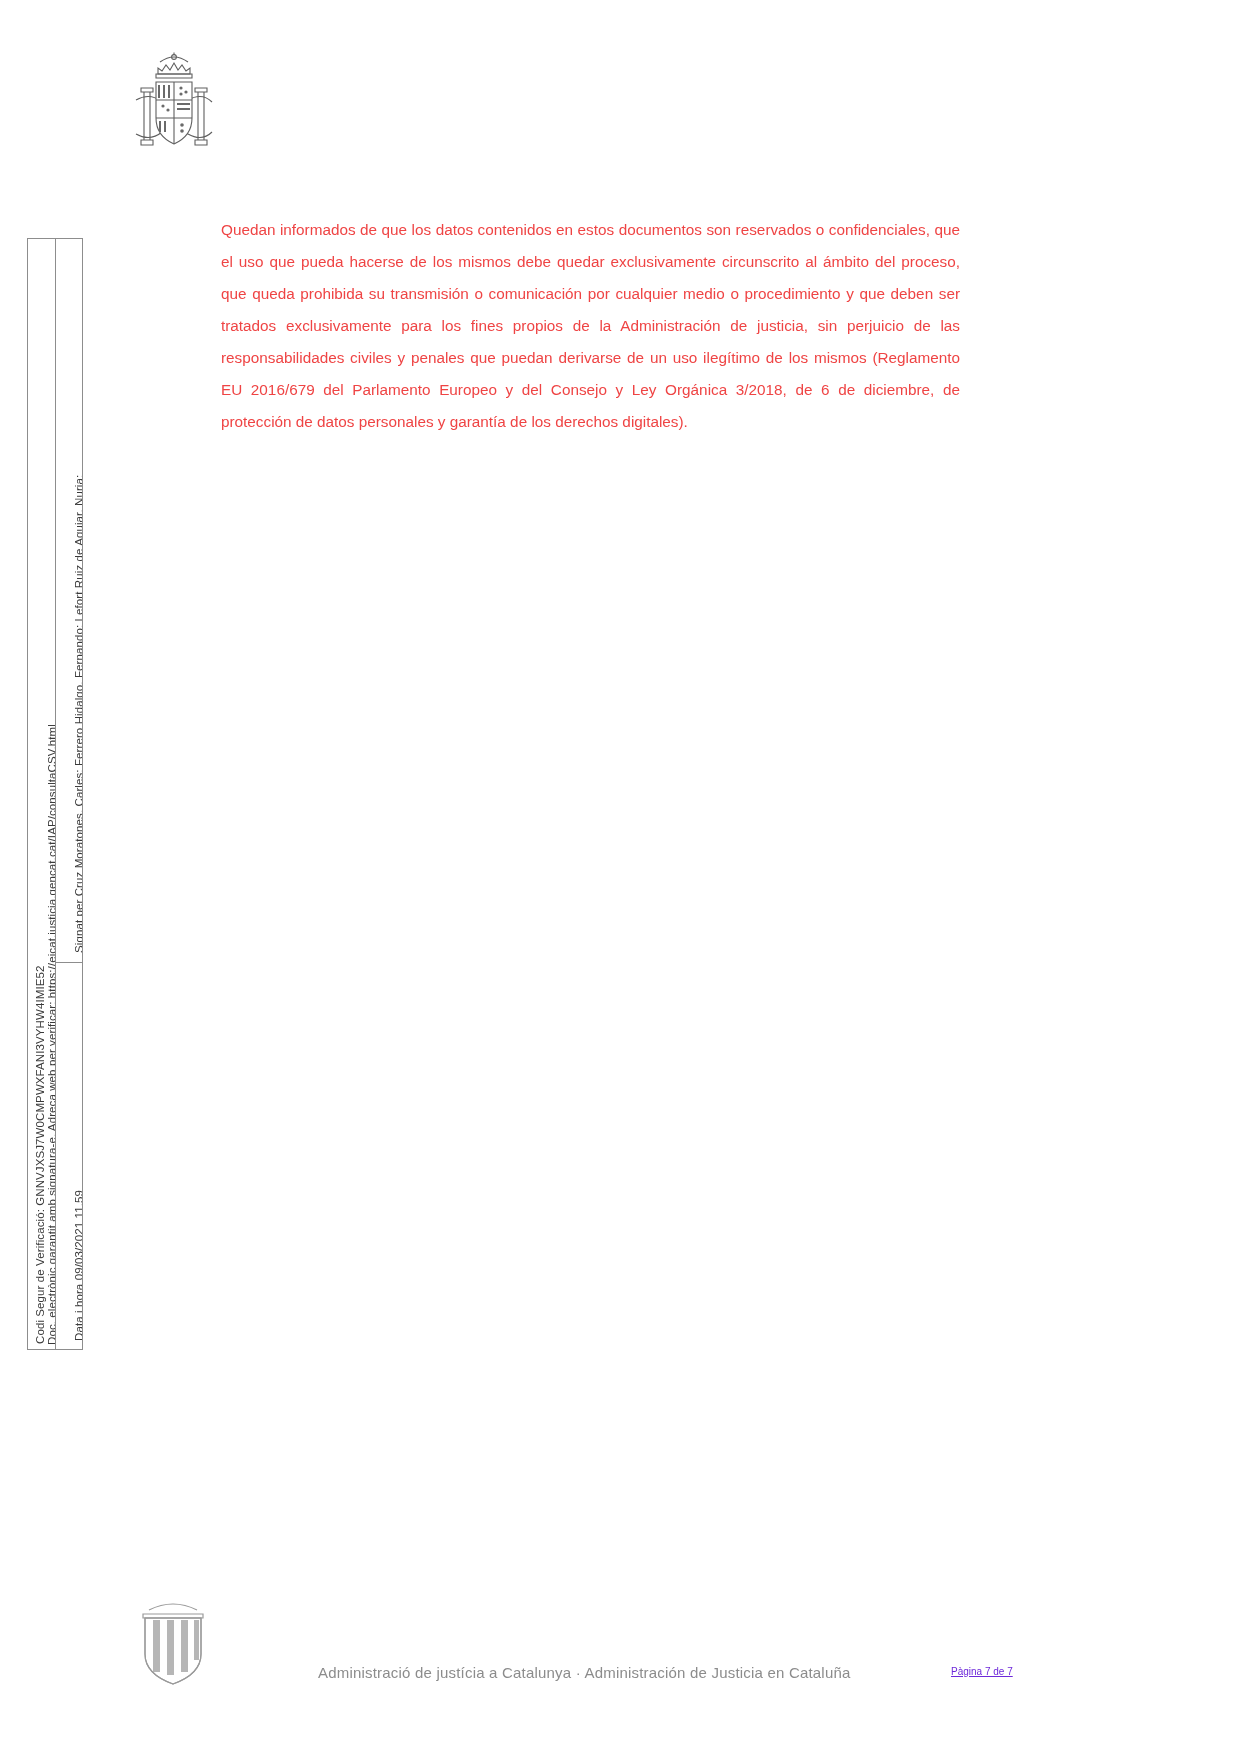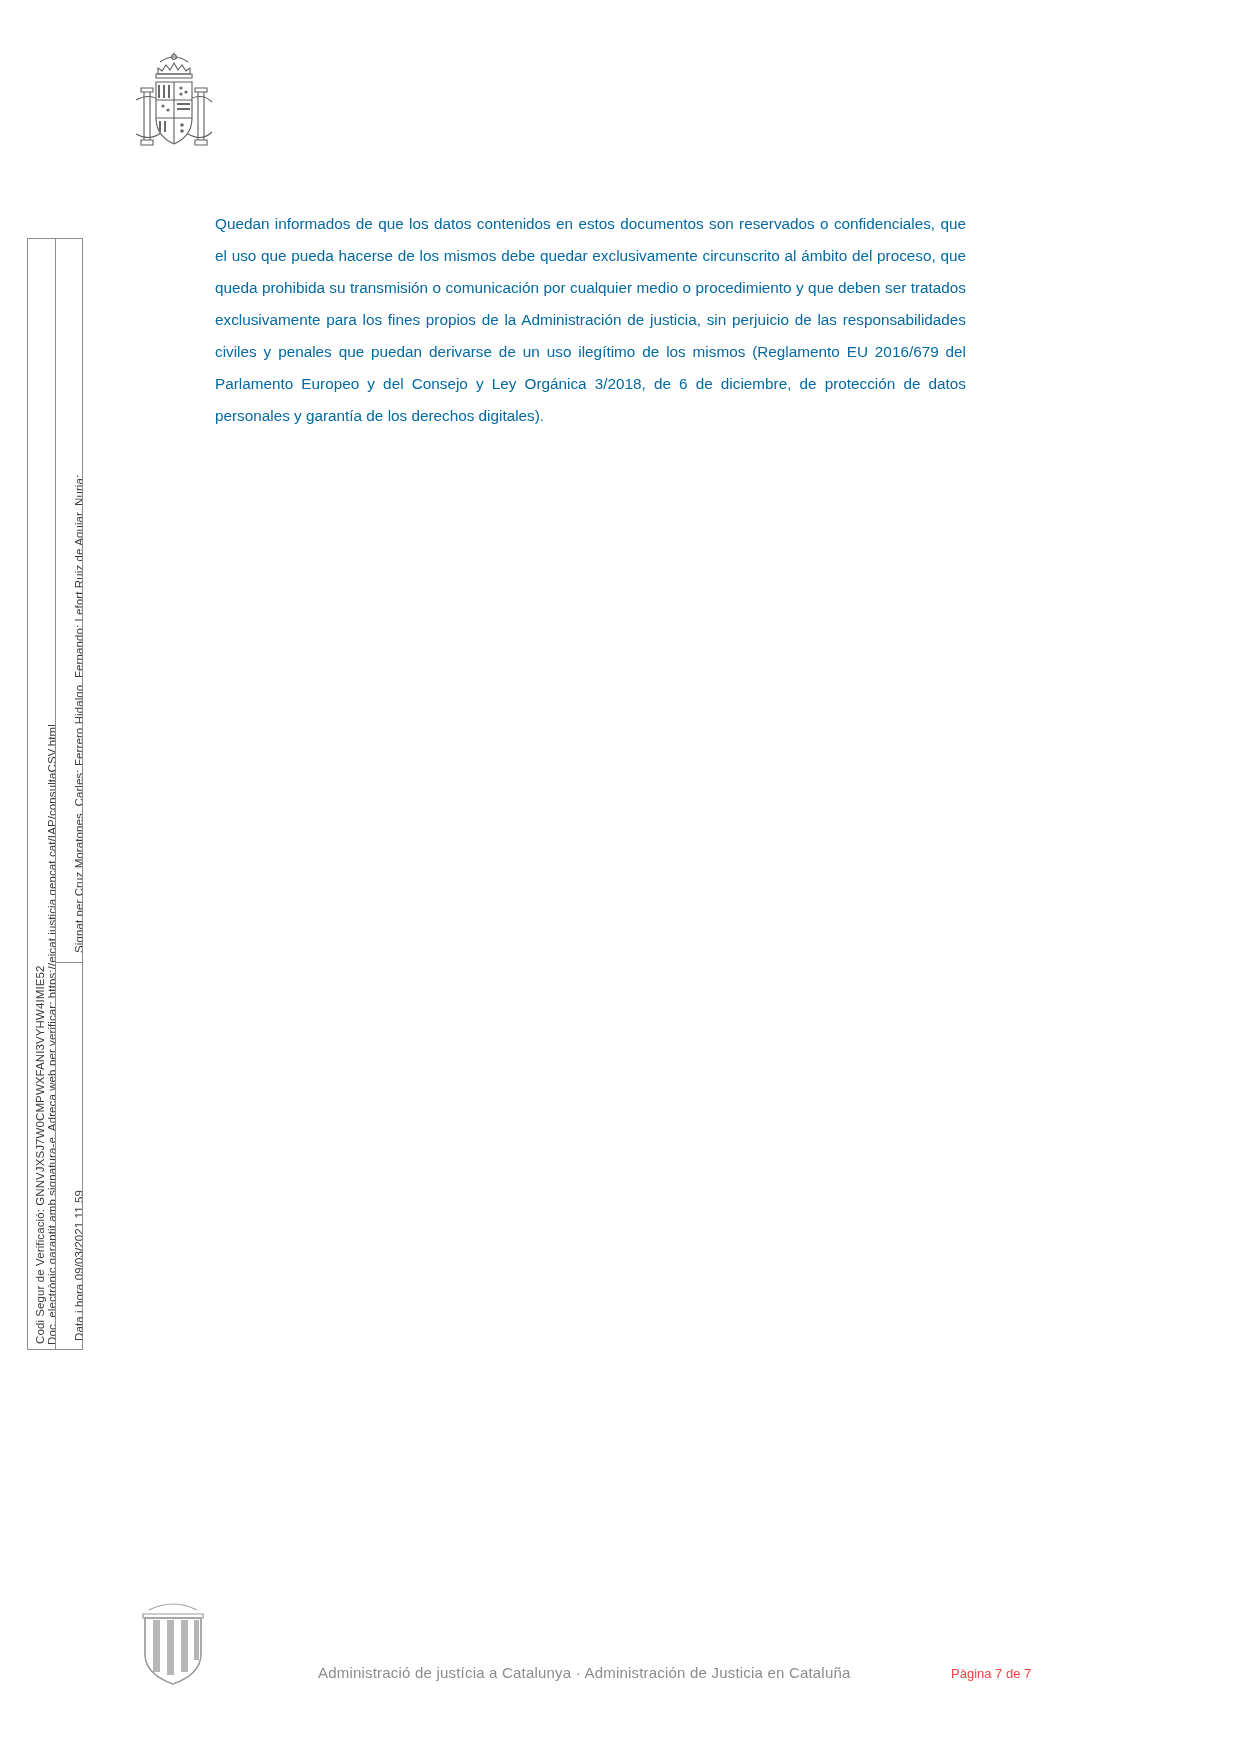--- a/index.html
+++ b/index.html
@@ -97,25 +97,25 @@
   }
 
   
   .body-block {
     position: absolute;
     left: 209px;
     top: 202px;
     width: 763px;
   }
   .body-par {
-    margin: 6px;
+    margin: 12px;
     font-size: 15.3px;
     line-height: 2.09;
     text-align: justify;
-    color: #0369a1;
+    color: #ef4444;
   }
 
   
   .footer {
     position: absolute;
     left: 0;
     top: 1596px;
     width: 1038px;
     height: 110px;
   }
@@ -131,22 +131,23 @@
     left: 318px;
     top: 68px;
     font-size: 15px;
     color: #8c8c8c;
     letter-spacing: 0.2px;
   }
   .footer-page {
     position: absolute;
     left: 951px;
     top: 70px;
-    font-size: 13px;
-    color: #ef4444;
+    font-size: 10px;
+    color: #6d28d9;
+    text-decoration: underline;
   }
 </style>
 </head>
 <body>
 
 <div class="page">
 
   <div class="emblem">
     <svg viewBox="0 0 92 108" width="92" height="108" aria-hidden="true">
       <g fill="none" stroke="#5f5f5f" stroke-width="1.1">

